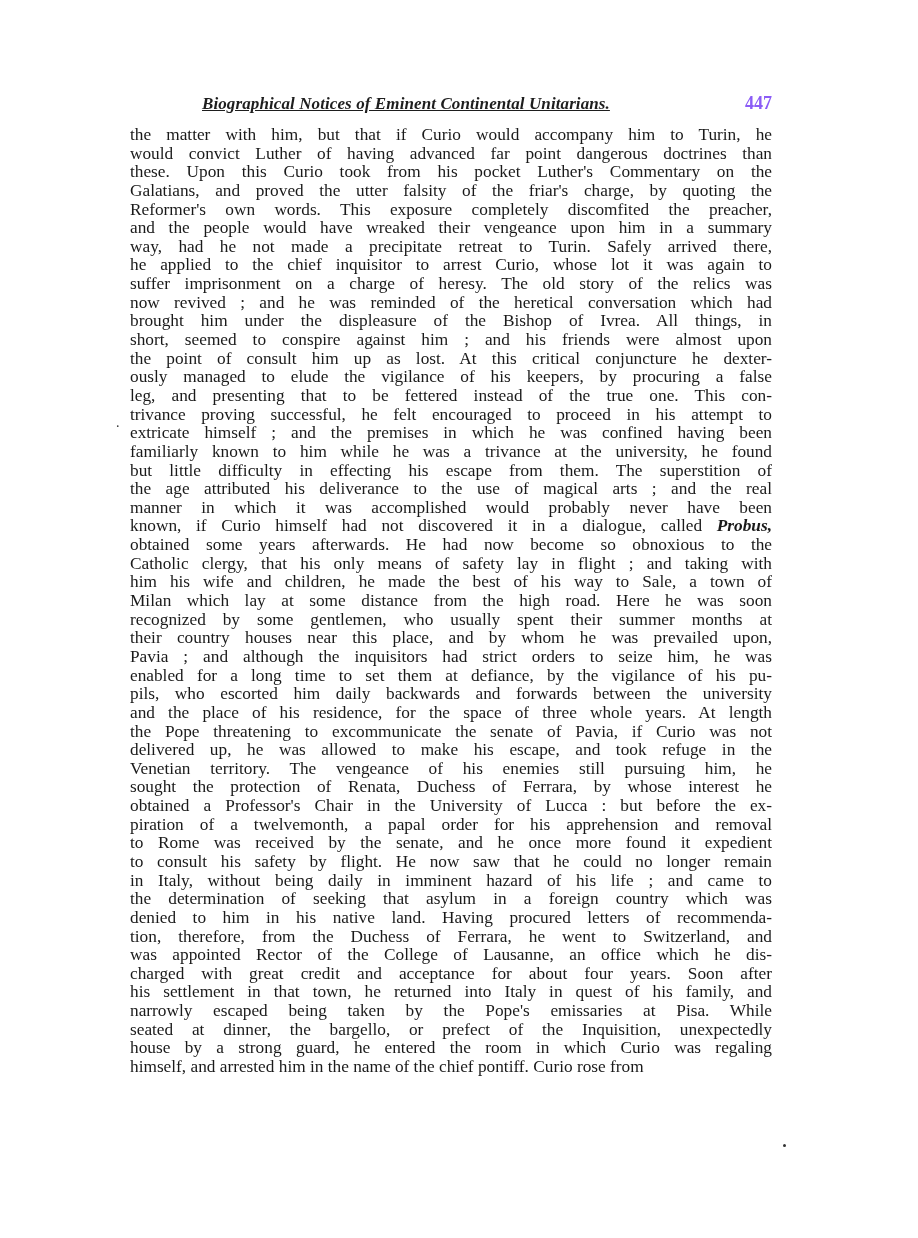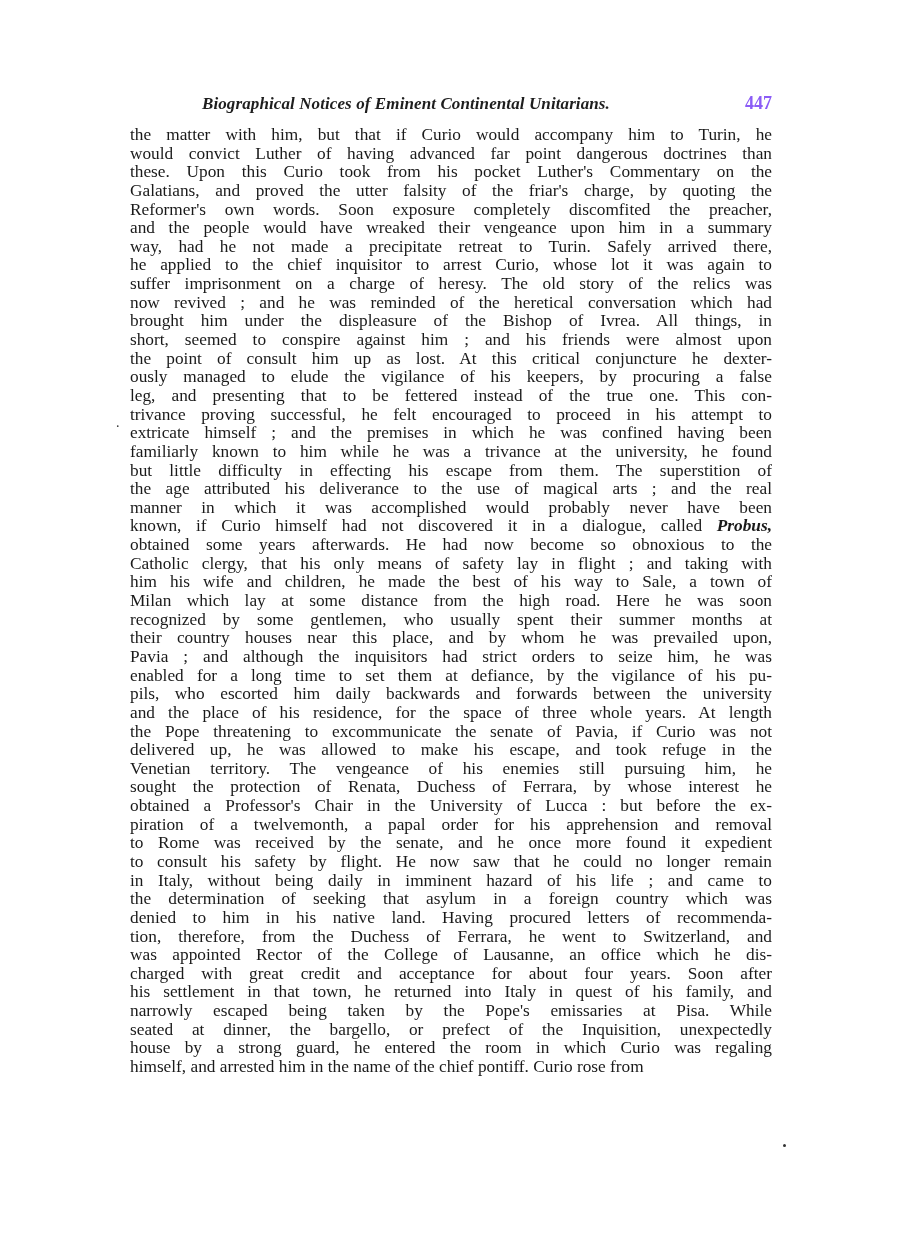--- a/index.html
+++ b/index.html
@@ -28,20 +28,21 @@
     }
     .running-title {
       position: absolute;
       left: 72px;
       top: 2px;
       font-style: italic;
       font-weight: bold;
       font-size: 17px;
       letter-spacing: 0.1px;
       color: #1e1e1e;
+      text-decoration: underline;
     }
     .page-number {
       position: absolute;
       right: 0;
       top: 1px;
       font-weight: bold;
       font-size: 18px;
       color: #8b5cf6;
     }
     .body-text {
@@ -87,21 +88,21 @@
   <div class="running-head">
     <span class="running-title">Biographical Notices of Eminent Continental Unitarians.</span>
     <span class="page-number">447</span>
   </div>
 
   <div class="body-text">
     <span class="line">the matter with him, but that if Curio would accompany him to Turin, he</span>
     <span class="line">would convict Luther of having advanced far point dangerous doctrines than</span>
     <span class="line">these. Upon this Curio took from his pocket Luther's Commentary on the</span>
     <span class="line">Galatians, and proved the utter falsity of the friar's charge, by quoting the</span>
-    <span class="line">Reformer's own words. Soon exposure completely discomfited the preacher,</span>
+    <span class="line">Reformer's own words. This exposure completely discomfited the preacher,</span>
     <span class="line">and the people would have wreaked their vengeance upon him in a summary</span>
     <span class="line">way, had he not made a precipitate retreat to Turin. Safely arrived there,</span>
     <span class="line">he applied to the chief inquisitor to arrest Curio, whose lot it was again to</span>
     <span class="line">suffer imprisonment on a charge of heresy. The old story of the relics was</span>
     <span class="line">now revived ; and he was reminded of the heretical conversation which had</span>
     <span class="line">brought him under the displeasure of the Bishop of Ivrea. All things, in</span>
     <span class="line">short, seemed to conspire against him ; and his friends were almost upon</span>
     <span class="line">the point of consult him up as lost. At this critical conjuncture he dexter-</span>
     <span class="line">ously managed to elude the vigilance of his keepers, by procuring a false</span>
     <span class="line">leg, and presenting that to be fettered instead of the true one. This con-</span>

